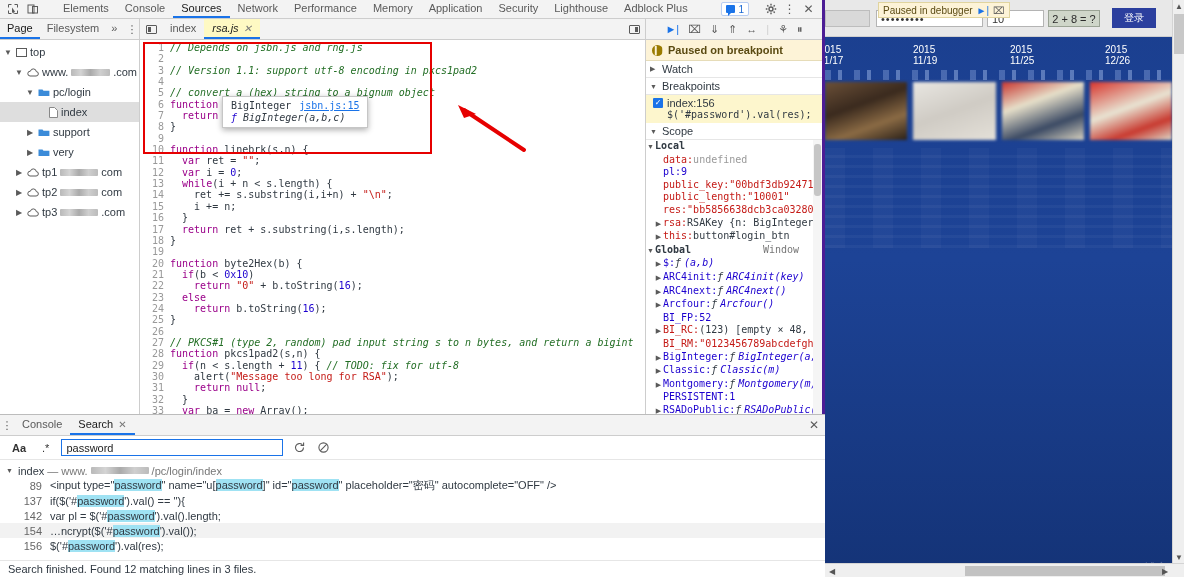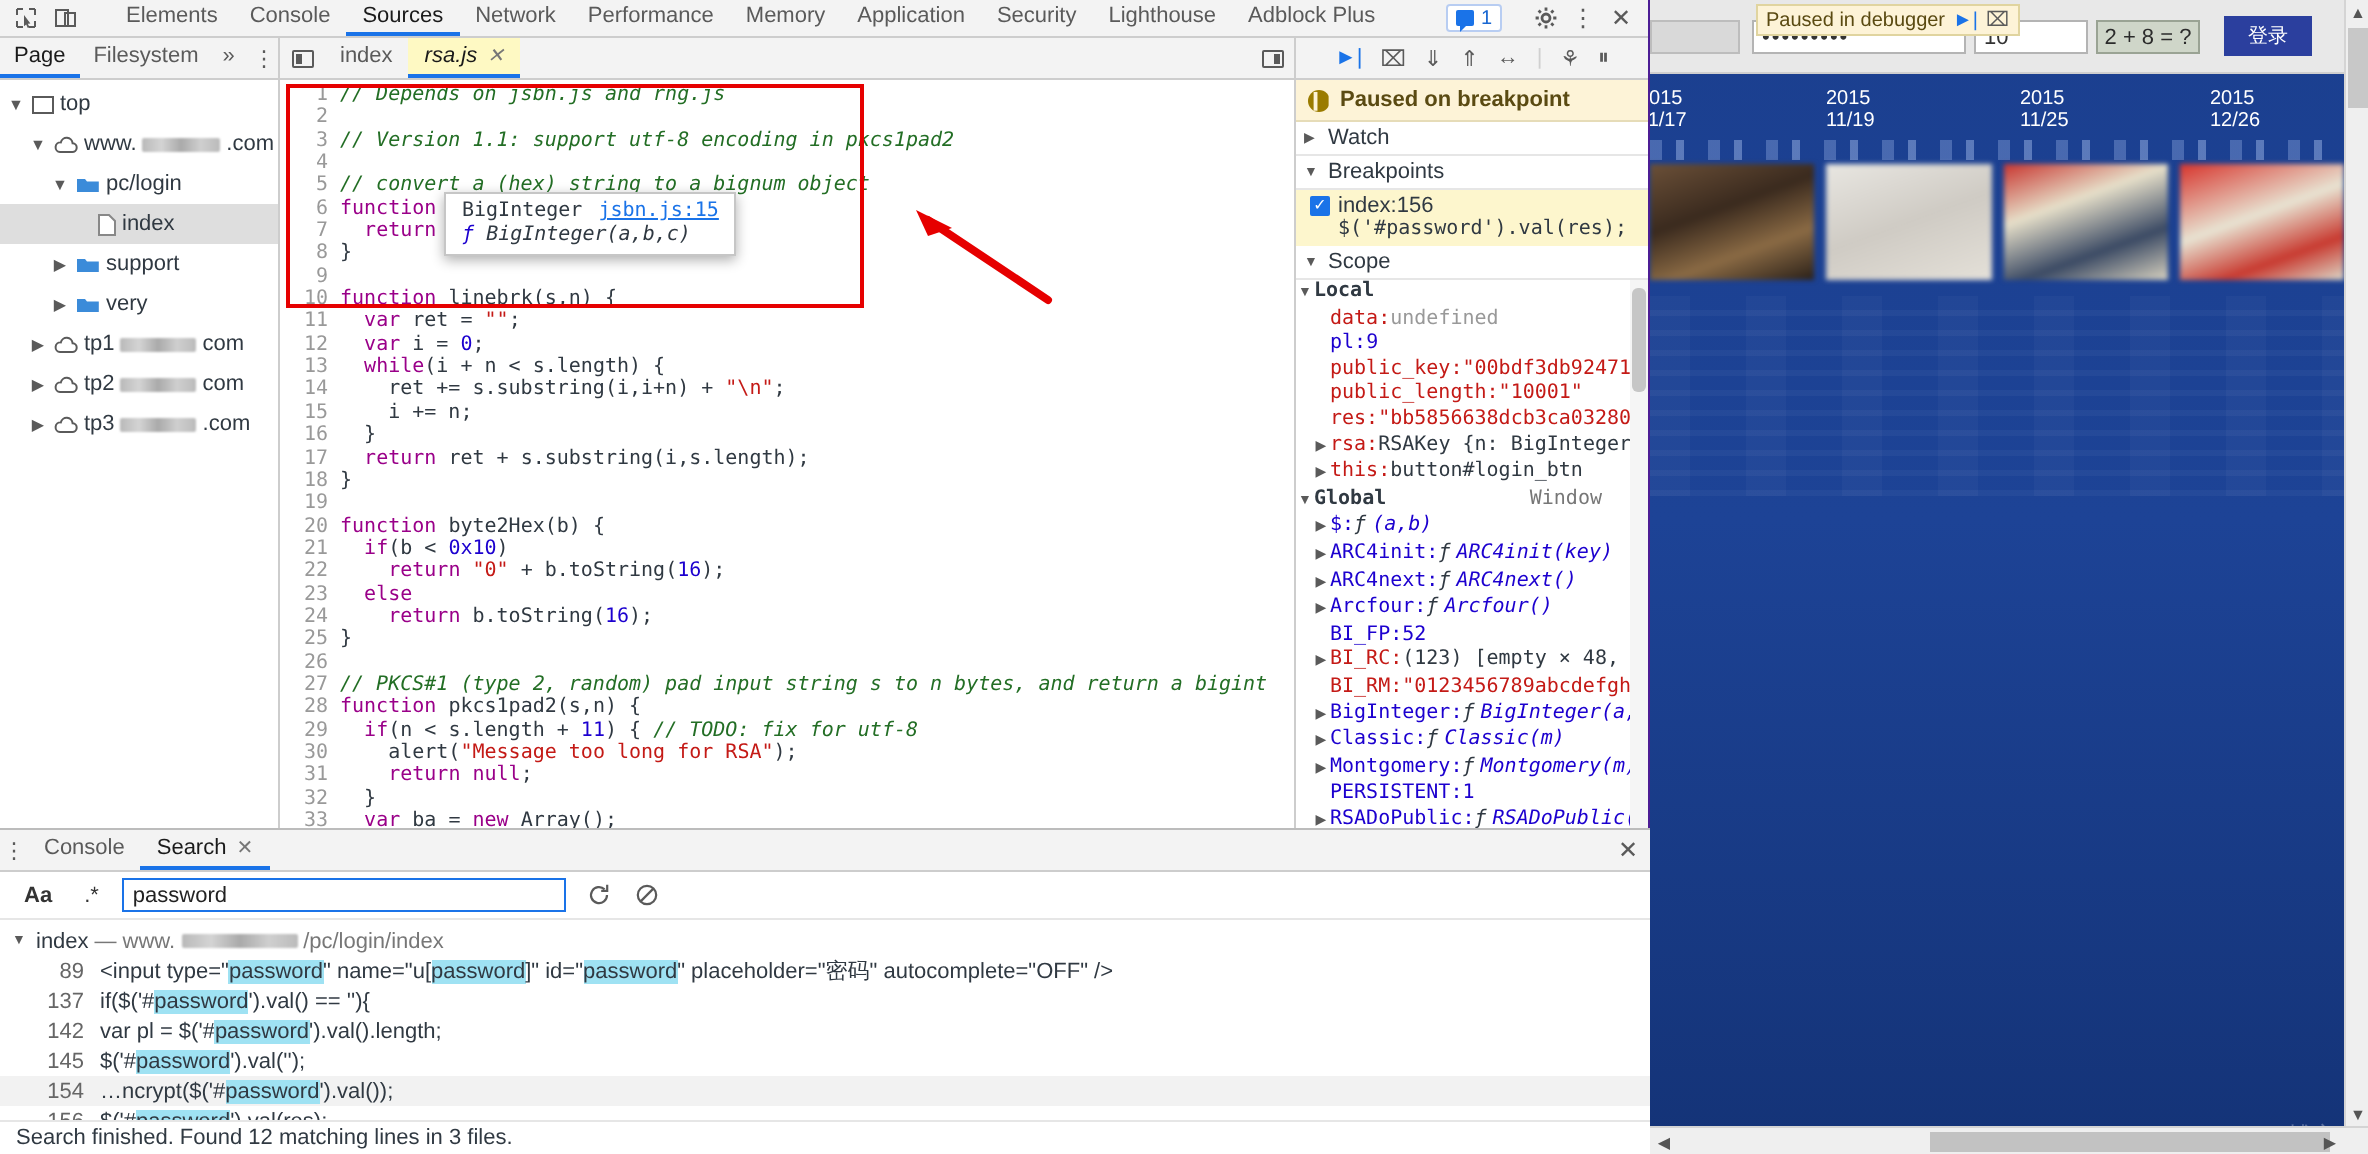--- a/index.html
+++ b/index.html
@@ -5,21 +5,21 @@
   * { box-sizing: border-box; margin: 0; padding: 0; }
   html, body {
     width: 1184px; height: 577px;
     font-family: "Liberation Sans", sans-serif;
     font-size: 11px; color: #303942;
     overflow: hidden; background: #fff;
   }
   .app { position: relative; width: 1184px; height: 577px; display: flex; }
 
   
-  .devtools { width: 825px; height: 577px; background: #fff; border-right: 1px solid #4c1d95;
+  .devtools { width: 825px; height: 577px; background: #fff; border-right: 3px solid #4c1d95;
               display: flex; flex-direction: column; position: relative; }
 
   
   .tabstrip { height: 19px; background: #f3f3f3; border-bottom: 1px solid #cdcdcd;
               display: flex; align-items: stretch; font-size: 11px; }
   .tb-icons { display: flex; align-items: center; padding: 0 3px; gap: 1px; }
   .tb-ico { width: 19px; height: 17px; display: flex; align-items: center; justify-content: center;
             cursor: pointer; color: #5a5a5a; }
   .tb-sep { width: 1px; background: #d0d0d0; margin: 3px 4px; }
   .mtab { padding: 0 8px; display: flex; align-items: center; color: #5a5a5a; cursor: pointer;
@@ -682,24 +682,20 @@
               <span class="restxt"><span>&lt;input type="</span><span class="mk">password</span><span>" name="u[</span><span class="mk">password</span><span>]" id="</span><span class="mk">password</span><span>" placeholder="密码" autocomplete="OFF" /&gt;</span></span>
             </div>
             <div class="resline">
               <span class="reslno">137</span>
               <span class="restxt"><span>if($('#</span><span class="mk">password</span><span>').val() == ''){</span></span>
             </div>
             <div class="resline">
               <span class="reslno">142</span>
               <span class="restxt"><span>var pl = $('#</span><span class="mk">password</span><span>').val().length;</span></span>
             </div>
-            <div class="resline">
-              <span class="reslno">145</span>
-              <span class="restxt"><span>$('#</span><span class="mk">password</span><span>').val('');</span></span>
-            </div>
             <div class="resline alt">
               <span class="reslno">154</span>
               <span class="restxt"><span>…ncrypt($('#</span><span class="mk">password</span><span>').val());</span></span>
             </div>
             <div class="resline">
               <span class="reslno">156</span>
               <span class="restxt"><span>$('#</span><span class="mk">password</span><span>').val(res);</span></span>
             </div>
           </div>
       </div>

